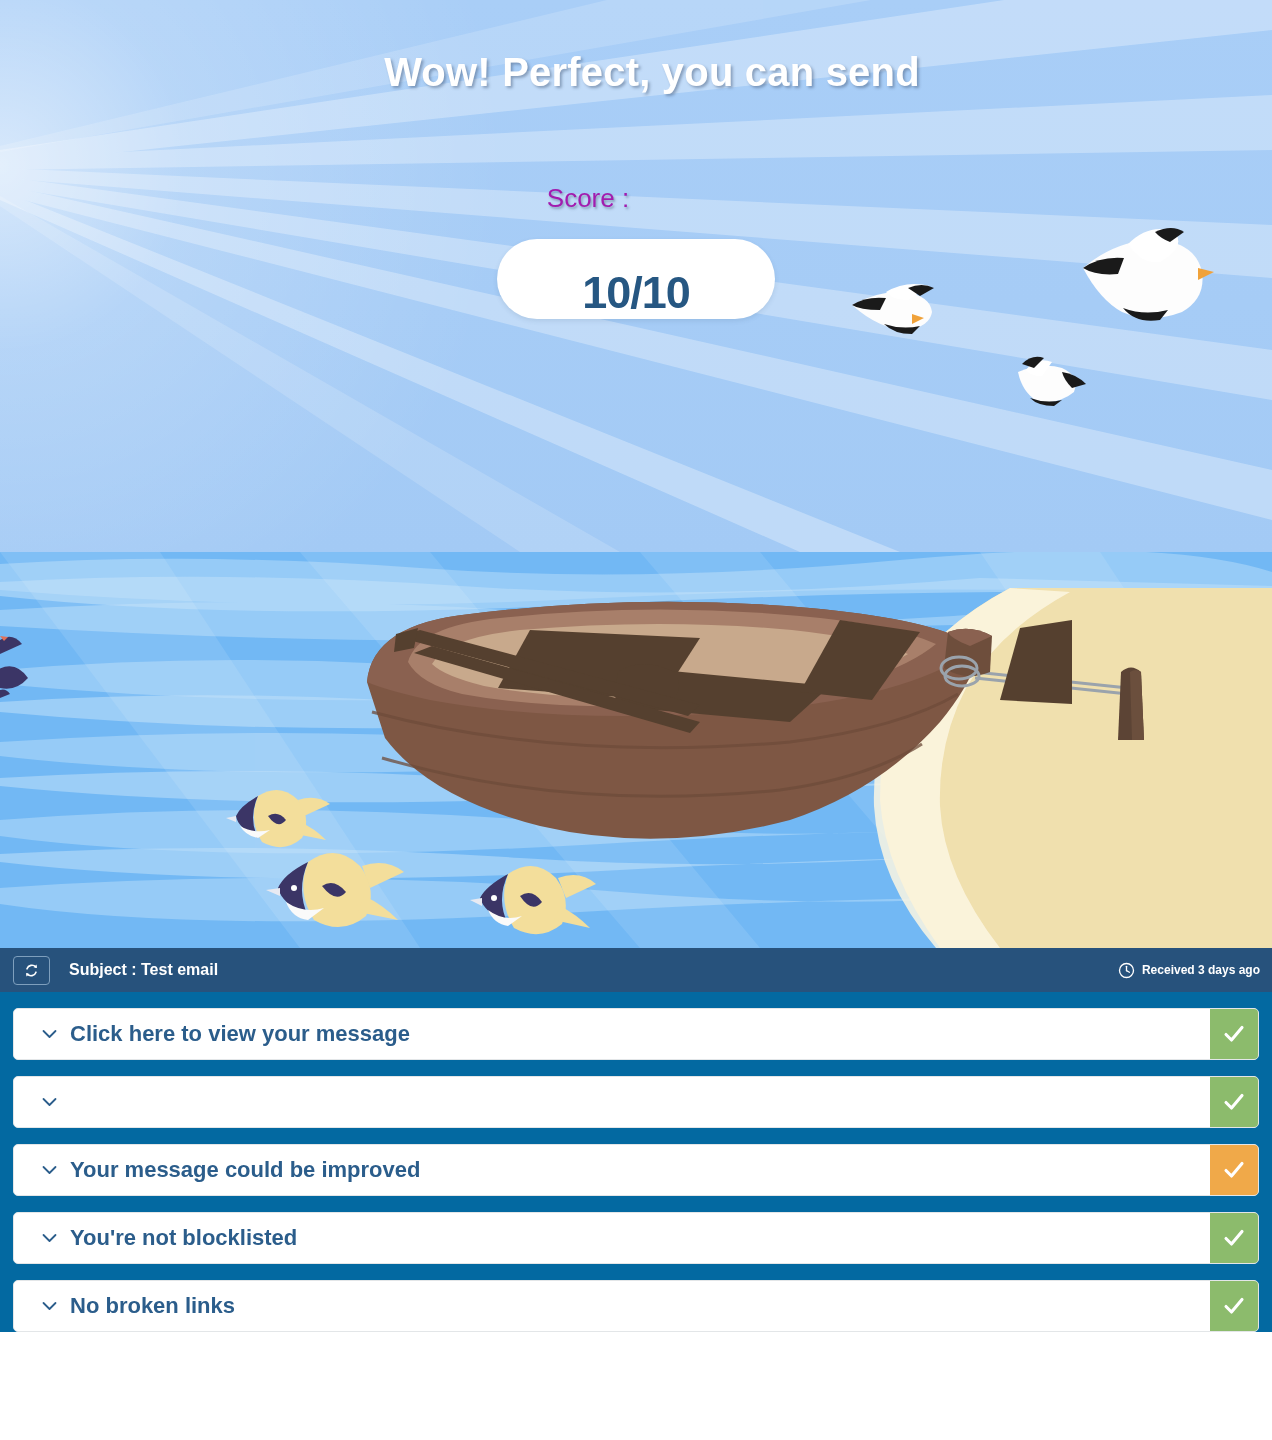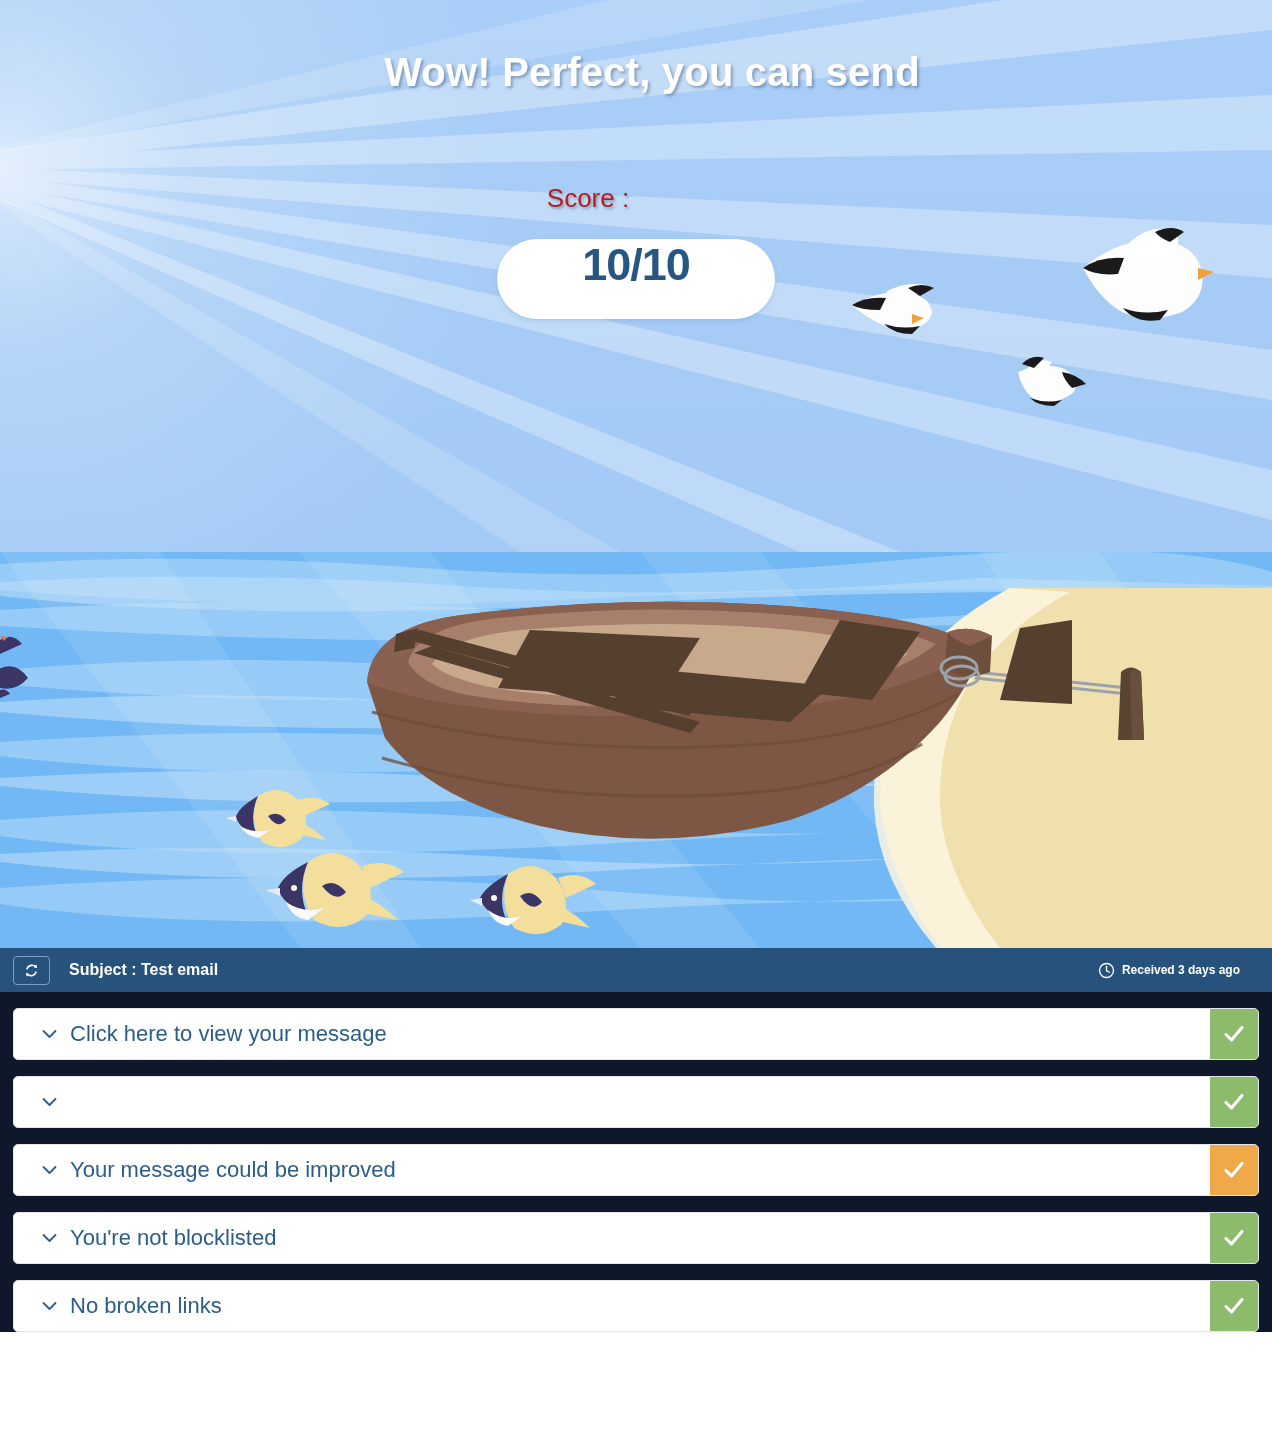--- a/index.html
+++ b/index.html
@@ -53,52 +53,52 @@
     letter-spacing: 0.2px;
     text-shadow: 2px 2px 3px rgba(60,80,110,0.45);
     z-index: 20;
   }
   .score-label {
     position: absolute;
     left: 0; top: 183px;
     width: 1176px;
     text-align: center;
     font-size: 26px;
-    color: #b91c1c;
+    color: #a21caf;
     text-shadow: 1.5px 1.5px 2.5px rgba(60,80,110,0.45);
     z-index: 20;
   }
   .score-pill {
     position: absolute;
     left: 497px; top: 239px;
     width: 278px; height: 80px;
     background: #ffffff;
     border-radius: 40px;
     display: flex;
-    align-items: flex-start;
+    align-items: flex-end;
     justify-content: center;
     box-shadow: 0 2px 5px rgba(40,70,110,0.12);
     z-index: 20;
   }
   .score-value {
     font-size: 45px;
     font-weight: 700;
     color: #265782;
     letter-spacing: -1px;
   }
 
   
   .subject-bar {
     position: relative;
     width: 1272px;
     height: 44px;
     background: #27527C;
     display: flex;
     align-items: center;
-    padding: 0 32px 0 13px;
+    padding: 0 12px 0 13px;
     color: #ffffff;
   }
   .refresh-btn {
     width: 37px; height: 29px;
     border: 1px solid #7E9FBD;
     border-radius: 4px;
     background: transparent;
     display: flex;
     align-items: center;
     justify-content: center;
@@ -117,21 +117,22 @@
     align-items: center;
     gap: 7px;
     font-size: 12px;
     font-weight: 600;
     white-space: nowrap;
   }
 
   
   .checks {
     padding: 16px 13px 0 13px;
-    background: #0f172a;
+    background: #0369a1;
+    font-weight: bold;
   }
   .check-row {
     position: relative;
     height: 52px;
     margin-bottom: 16px;
     border: 1px solid #E3E6E8;
     border-radius: 5px;
     background: #ffffff;
     display: flex;
     align-items: center;

